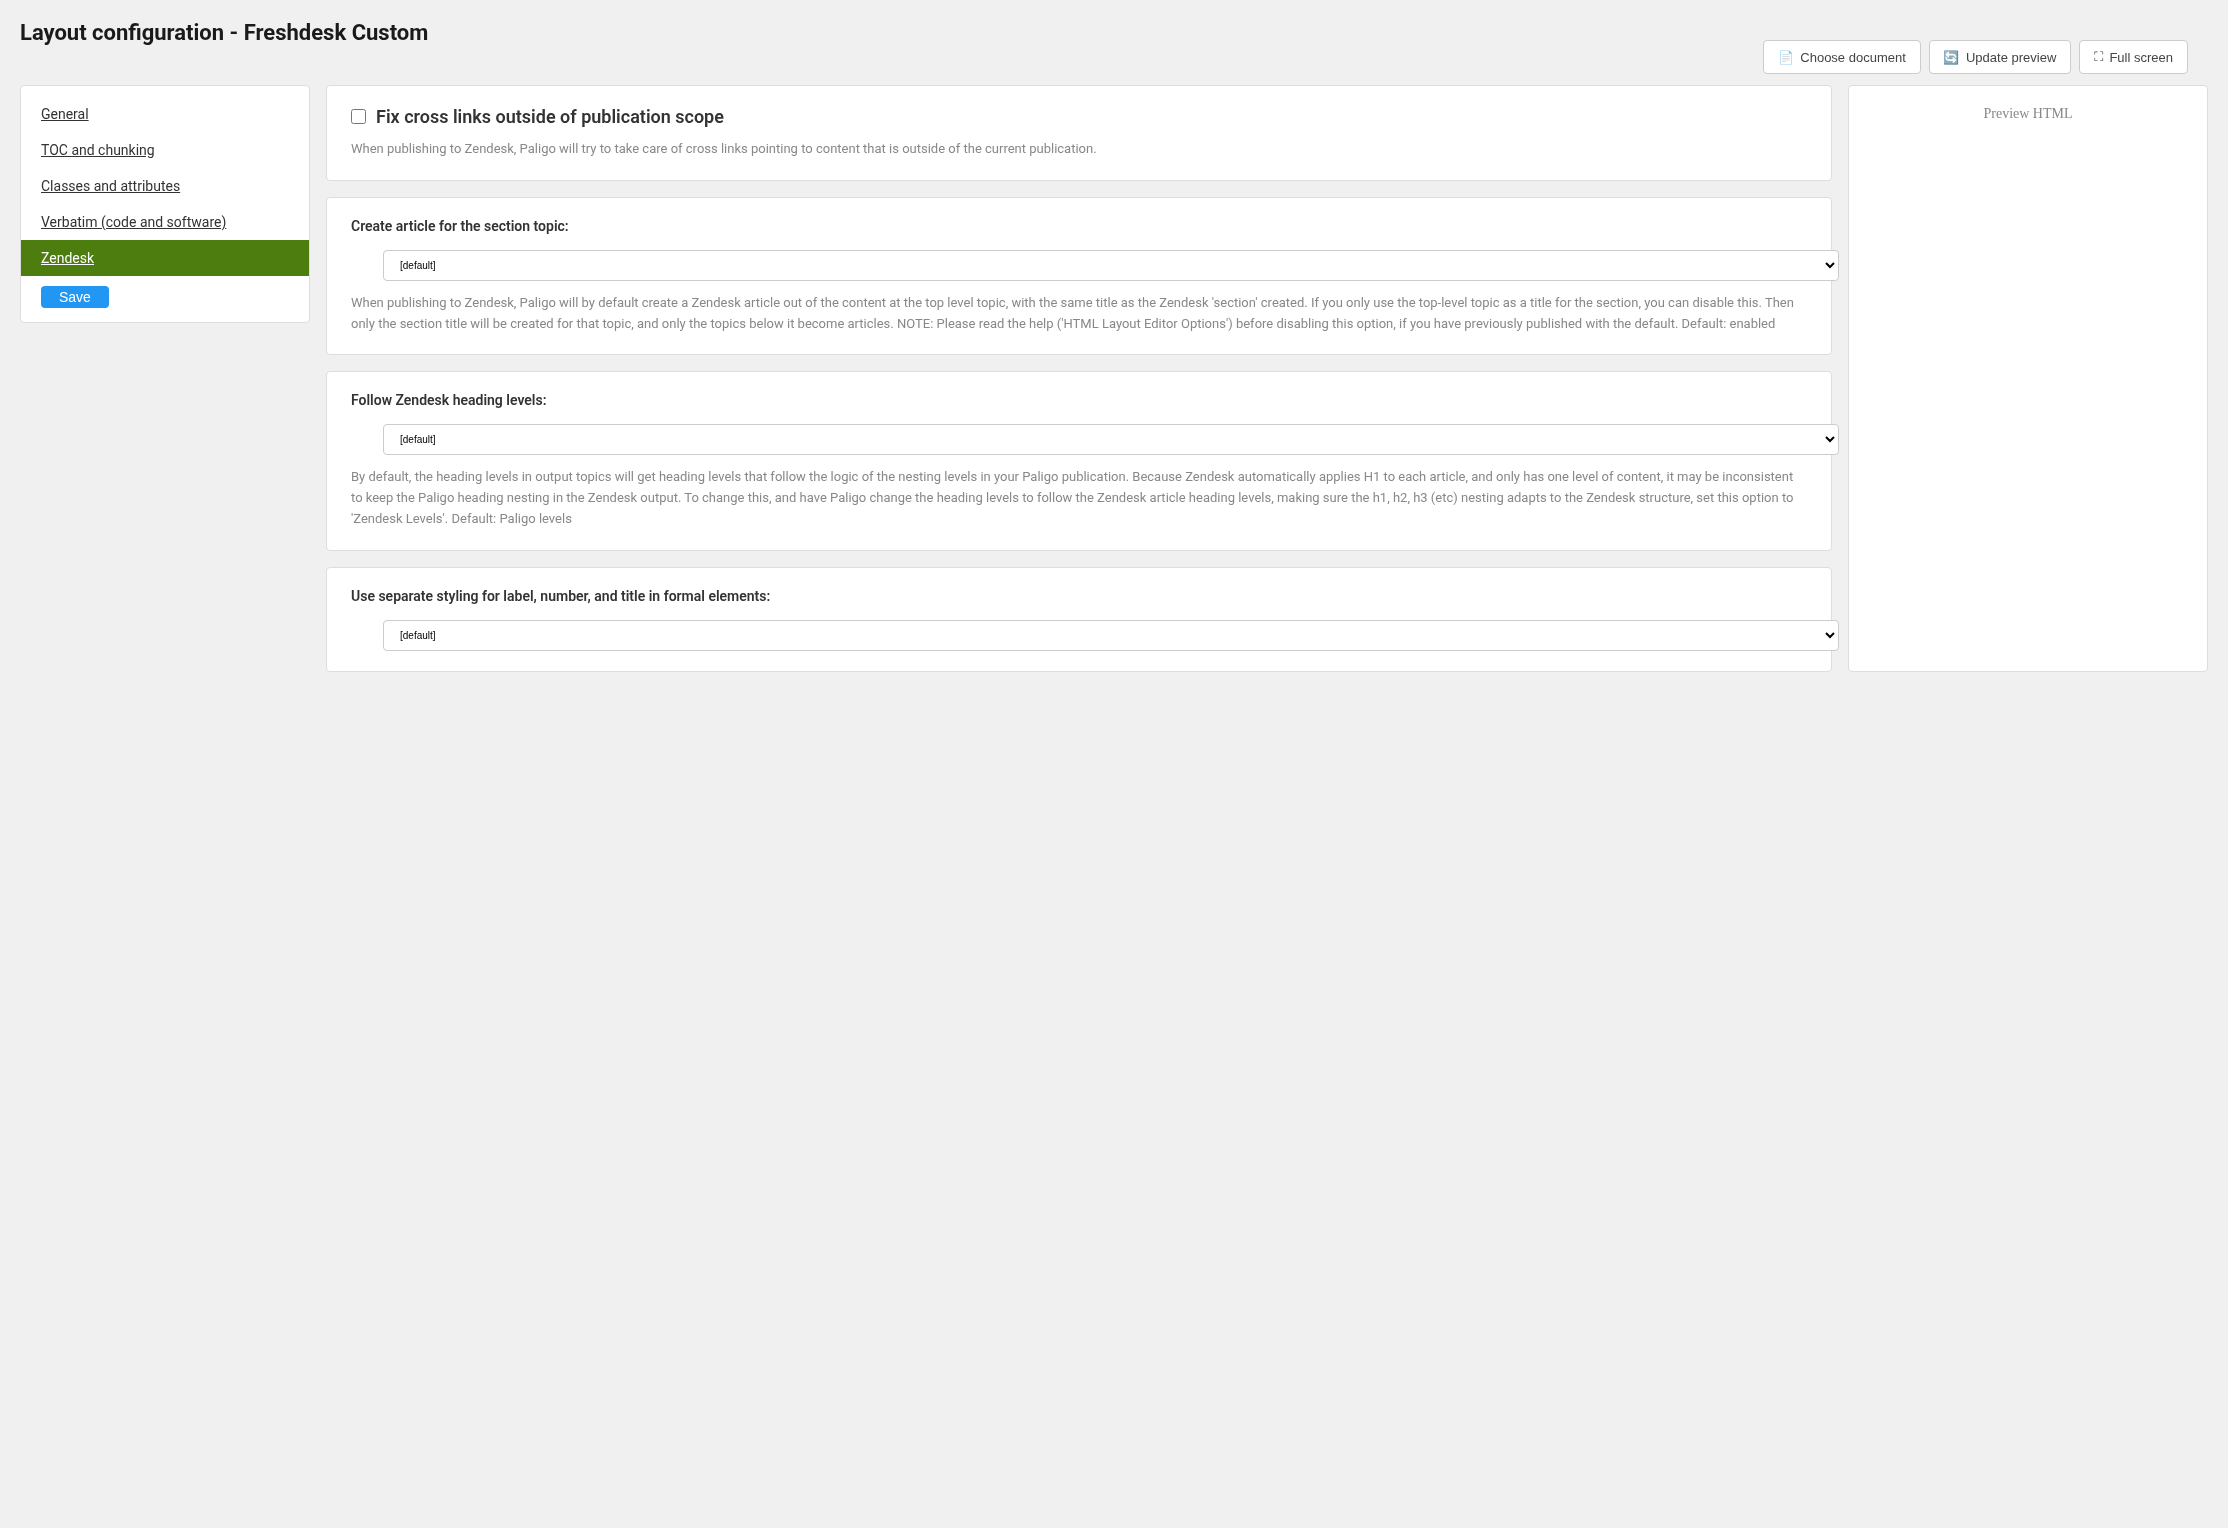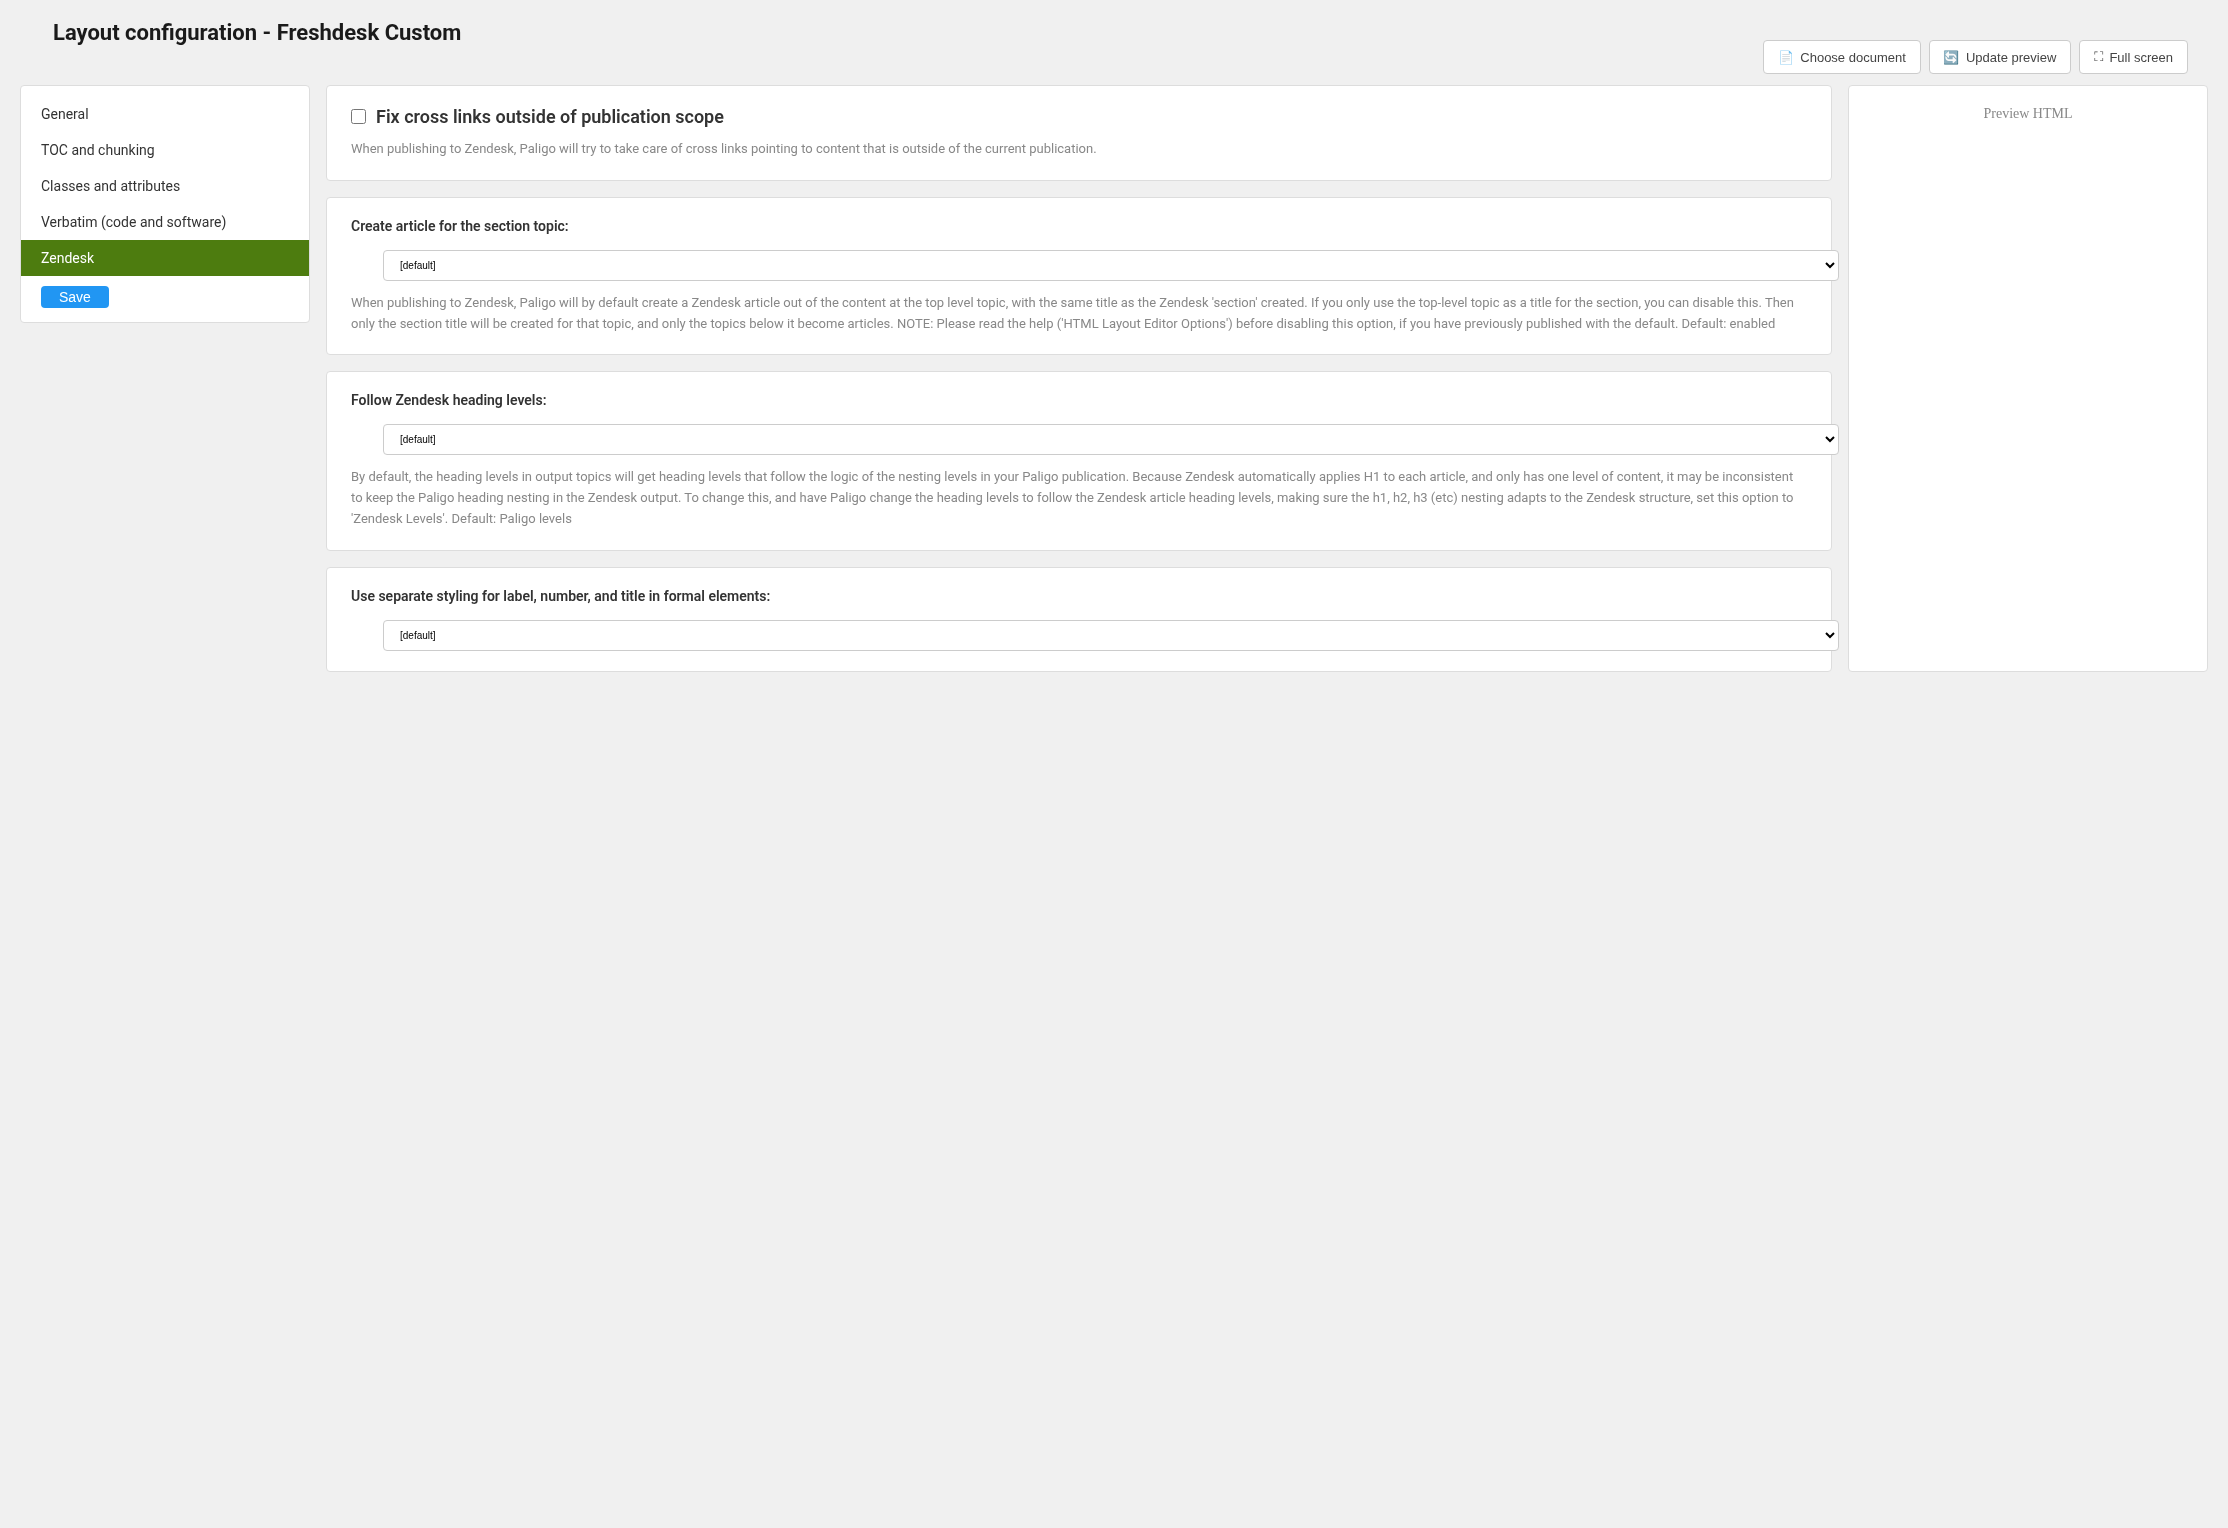--- a/index.html
+++ b/index.html
@@ -50,20 +50,21 @@
       border: 1px solid #ddd;
       border-radius: 4px;
       padding: 10px 0;
       height: fit-content;
     }
     .sidebar-item {
       padding: 10px 20px;
       cursor: pointer;
       color: #333;
       font-size: 14px;
+      text-decoration: underline;
     }
     .sidebar-item.active {
       background: #4d7c0f;
       color: #fff;
     }
     .sidebar-save {
       padding: 10px 20px 4px;
     }
     .save-btn {
       background: #2196F3;
@@ -142,21 +143,20 @@
       color: #888;
       font-weight: 500;
       font-family: Liberation Serif, serif;
     }
     .header-row {
       position: relative;
       display: flex;
       align-items: center;
       justify-content: space-between;
       margin-bottom: 20px;
-      margin-left: 33px;
     }
   </style>
 </head>
 <body>
 
 <div class="page-wrapper">
   <div class="header-row">
     <h1 class="page-title">Layout configuration - Freshdesk Custom</h1>
     <div class="top-buttons">
       <button class="top-btn">

